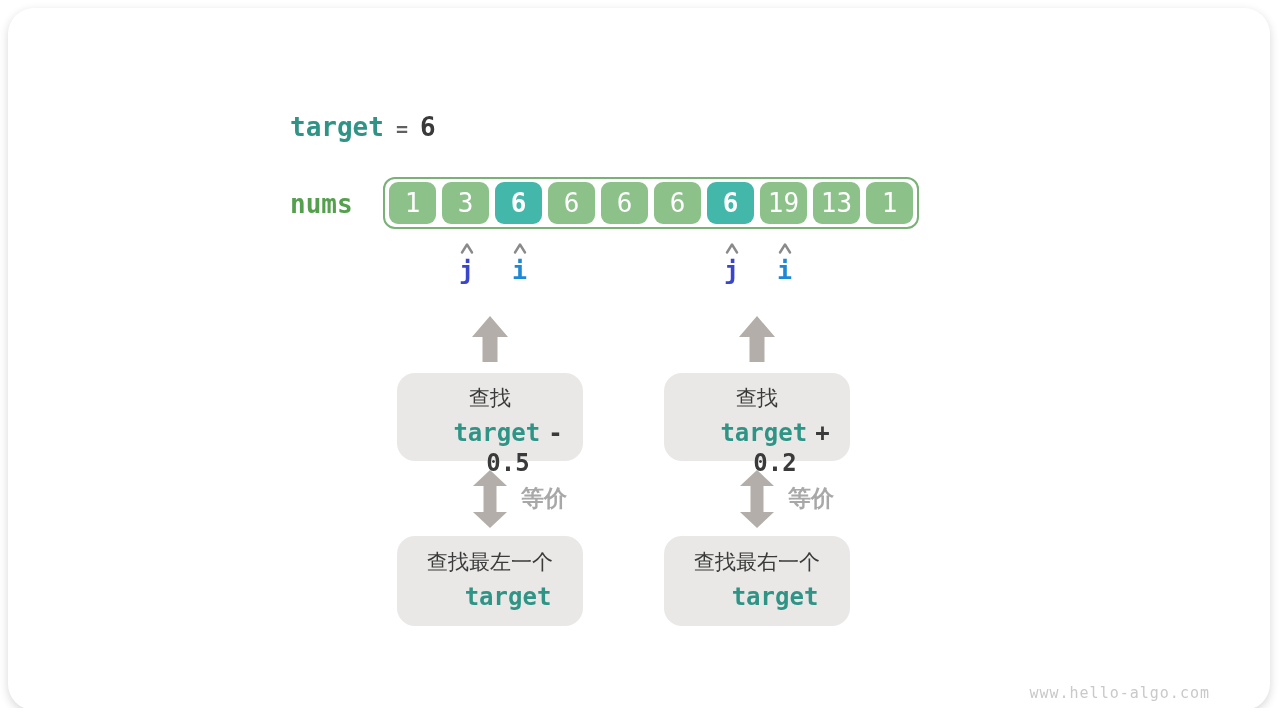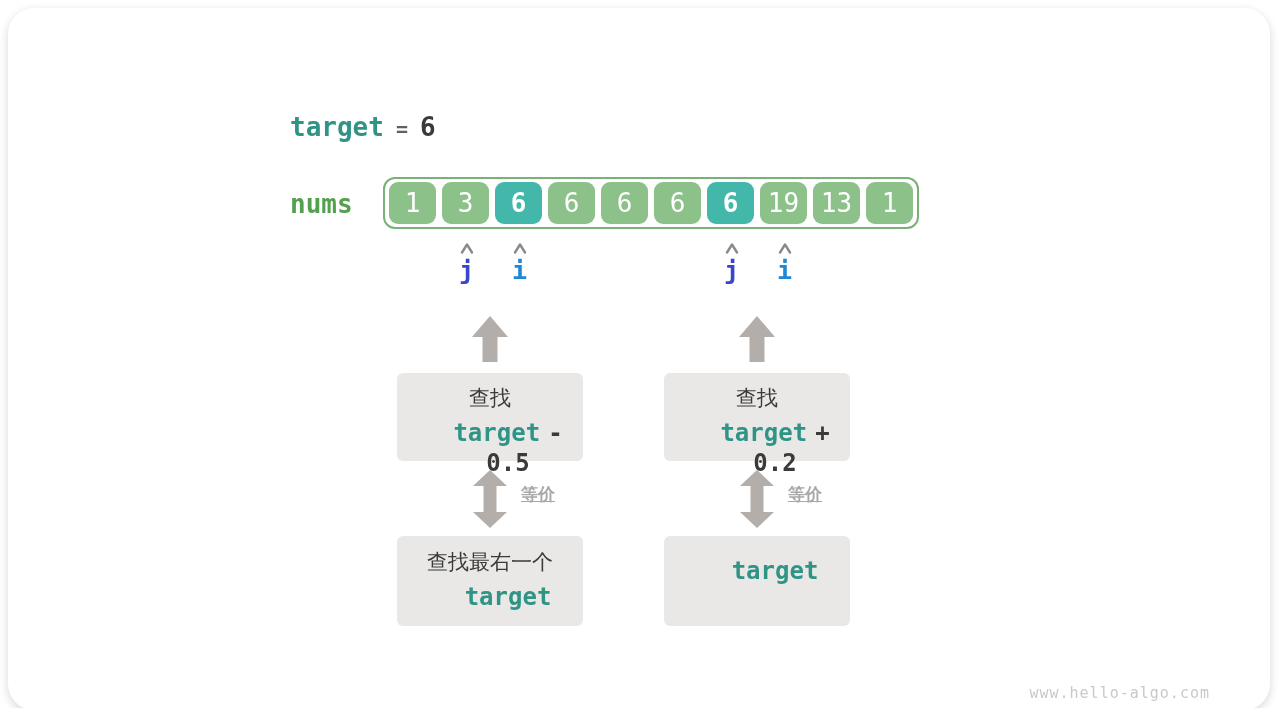--- a/index.html
+++ b/index.html
@@ -82,32 +82,31 @@
     line-height: 28px;
   }
 
   
   .up-arrow { position: absolute; top: 316px; }
   .up-arrow polygon, .equiv-arrow polygon { fill: var(--arrow-gray); }
   .equiv-arrow { position: absolute; top: 470px; }
   .equiv-label {
     position: absolute;
     top: 483px;
-    font-size: 17px;
+    font-size: 23px;
     font-weight: bold;
     color: var(--equiv-text);
-    text-decoration: underline;
   }
 
   
   .gray-box {
     position: absolute;
     width: 186px;
     background: var(--box-bg);
-    border-radius: 6px;
+    border-radius: 18px;
     text-align: center;
     box-sizing: border-box;
   }
   .gray-box.search { top: 373px; height: 88px; padding-top: 12px; }
   .gray-box.result { top: 536px; height: 90px; padding-top: 13px; }
   .gray-box .line1 { font-size: 21px; color: var(--dark-text); line-height: 26px; }
   .gray-box .line2 {
     margin-top: 7px;
     font-family: "DejaVu Sans Mono", "Liberation Mono", monospace;
     font-size: 24px;
@@ -197,21 +196,21 @@
       <div class="line1">查找</div>
       <div class="line2">
         <span class="var">target</span><span class="op">- 0.5</span>
       </div>
     </div>
     <svg class="equiv-arrow" width="34" height="58" viewBox="0 0 34 58">
       <polygon points="17,0 34,16 23.5,16 23.5,42 34,42 17,58 0,42 10.5,42 10.5,16 0,16"></polygon>
     </svg>
     <div class="equiv-label">等价</div>
     <div class="gray-box result">
-      <div class="line1">查找最右一个</div>
+      <div class="line1">查找最左一个</div>
       <div class="line2">
         <span class="var">target</span>
       </div>
     </div>
   </div>
 
   <div class="col-right">
     <svg class="up-arrow" width="36" height="46" viewBox="0 0 36 46">
       <polygon points="18,0 36,21 25.5,21 25.5,46 10.5,46 10.5,21 0,21"></polygon>
     </svg>
@@ -219,20 +218,21 @@
       <div class="line1">查找</div>
       <div class="line2">
         <span class="var">target</span><span class="op">+ 0.2</span>
       </div>
     </div>
     <svg class="equiv-arrow" width="34" height="58" viewBox="0 0 34 58">
       <polygon points="17,0 34,16 23.5,16 23.5,42 34,42 17,58 0,42 10.5,42 10.5,16 0,16"></polygon>
     </svg>
     <div class="equiv-label">等价</div>
     <div class="gray-box result">
+      <div class="line1">查找最右一个</div>
       <div class="line2">
         <span class="var">target</span>
       </div>
     </div>
   </div>
 
   <div class="watermark mono">www.hello-algo.com</div>
 </div>
 
 </body></html>

